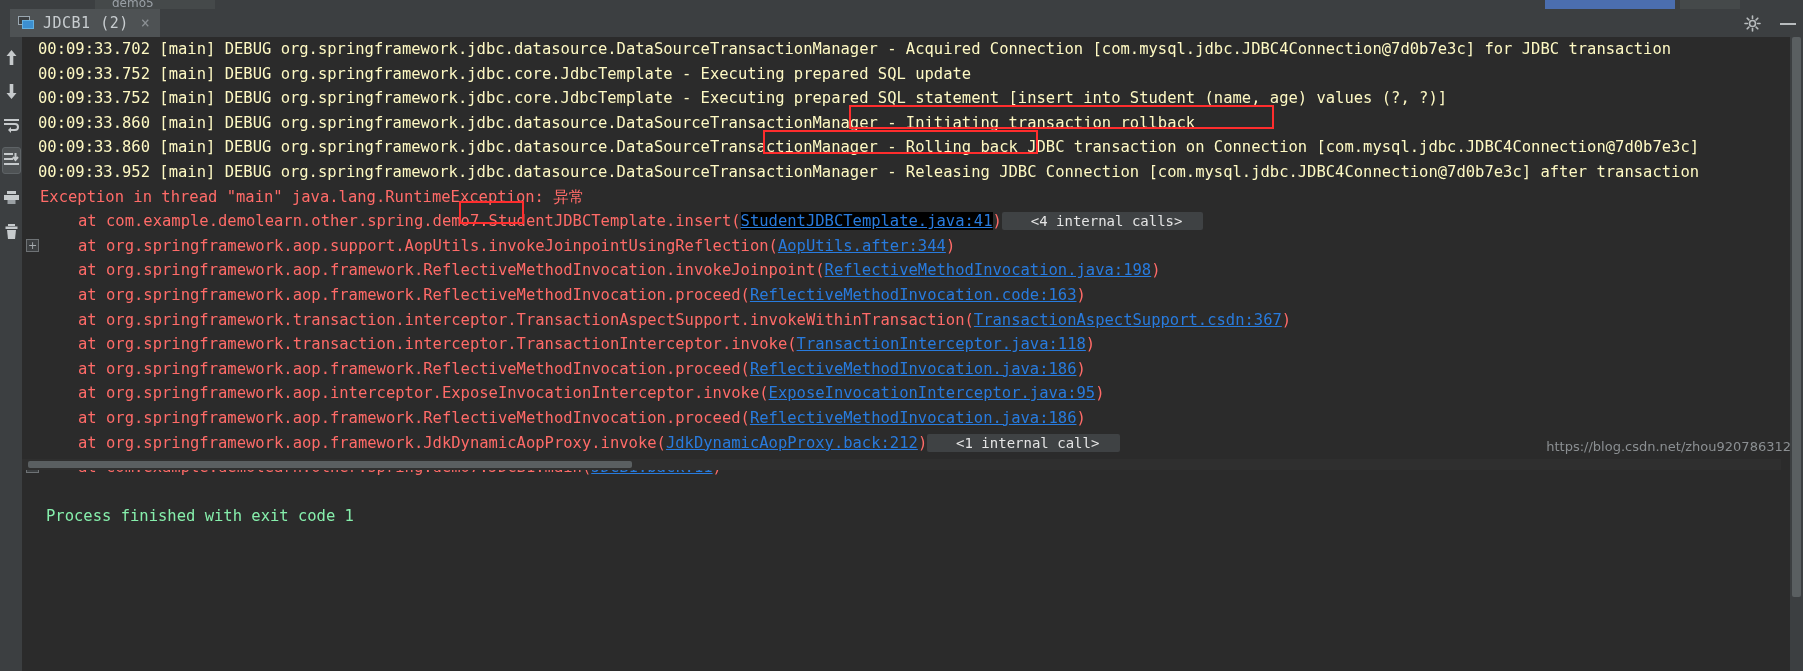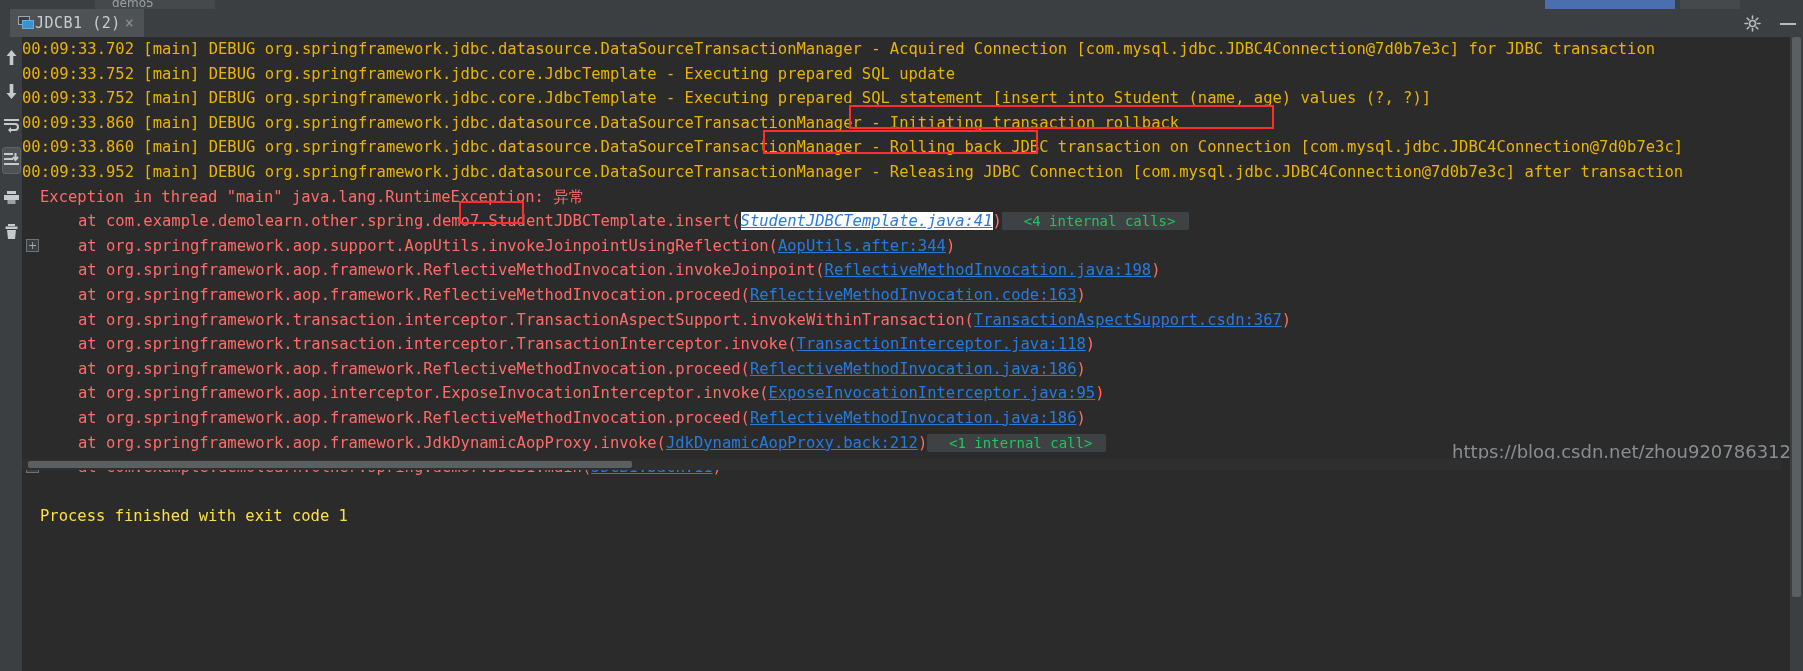--- a/index.html
+++ b/index.html
@@ -15,21 +15,21 @@
   .chrome-ghost{position:absolute;top:0;height:9px;background:#45494a;}
   .chrome-ghost.g1{left:95px;width:120px;}
   .chrome-ghost.g2{left:1545px;width:130px;background:#4b6eaf;}
   .chrome-ghost.g3{left:1680px;width:60px;background:#45494a;}
   .ghost-text{position:absolute;left:112px;top:-4px;font-size:12px;color:#9aa0a6;
     font-family:"DejaVu Sans","Liberation Sans",sans-serif;}
 
   
   .tabbar{position:absolute;left:0;top:9px;width:1803px;height:28px;background:#3c3f41;}
   .tab{position:absolute;left:10px;top:0;height:28px;background:#4e5254;
-       display:flex;align-items:center;padding:0 10px 0 8px;box-sizing:border-box;}
+       display:flex;align-items:center;padding:0 10px 0 8px;gap:8px;box-sizing:border-box;}
   .tab .tab-title{font-size:15px;color:#c8cdd0;font-family:"DejaVu Sans Mono","Liberation Mono",monospace;
       letter-spacing:.5px;}
   .tab .tab-close{font-size:15px;color:#8b9094;line-height:1;padding-left:4px;}
   .run-icon{width:17px;height:14px;position:relative;display:inline-block;}
   .run-icon .back{position:absolute;left:0;top:0;width:12px;height:9px;border:1.5px solid #9aa7b0;
      box-sizing:border-box;background:#3c3f41;}
   .run-icon .front{position:absolute;left:4px;top:4px;width:12px;height:9px;border:1.5px solid #63b0e0;
      box-sizing:border-box;background:#3c8fd0;}
 
   
@@ -44,38 +44,38 @@
   .gbtn{position:absolute;left:2px;width:19px;height:25px;display:flex;align-items:center;justify-content:center;}
   .gbtn.sel{background:#4e5254;border:1px solid #5e6366;border-radius:3px;box-sizing:border-box;height:27px;}
   .gbtn svg{display:block;}
 
   
   .console{position:absolute;left:22px;top:37px;width:1759px;height:634px;background:#2b2b2b;
            overflow:hidden;}
   .lines{position:absolute;left:0;top:0;white-space:nowrap;}
   .ln{height:24.6px;line-height:24.6px;font-size:15.5px;letter-spacing:0px;
       font-family:"DejaVu Sans Mono","Liberation Mono",monospace;white-space:pre;}
-  .ln.log{color:#eab308;}
+  .ln.log{color:#fef9c3;margin-left:16px;}
   .ln.err{color:#ff6b68;padding-left:18px;}
   .ln.trace{color:#ff6b68;padding-left:56px;}
-  .ln.plain{color:#fde047;padding-left:18px;}
+  .ln.plain{color:#86efac;padding-left:24px;}
   .link{color:#287bde;text-decoration:underline;}
-  .link.hl{background:#ffffff;font-style:italic;}
-  .badge{background:#3f4244;color:#22c55e;padding:1px 5px;border-radius:2px;font-size:14px;}
+  .link.hl{background:#000000;}
+  .badge{background:#3f4244;color:#e5e5e5;padding:1px 12px;border-radius:2px;font-size:14px;}
 
   
   .fold{position:absolute;left:4px;width:13px;height:13px;border:1px solid #6e7275;
         box-sizing:border-box;background:#3c3f41;color:#a6abae;font-size:11px;line-height:11px;
         text-align:center;font-family:"DejaVu Sans","Liberation Sans",sans-serif;}
 
   
   .redbox{position:absolute;border:2px solid #ff2d2d;box-sizing:border-box;pointer-events:none;}
 
   
-  .watermark{position:absolute;right:12px;bottom:8px;color:#8b8f92;font-size:18px;
+  .watermark{position:absolute;right:12px;bottom:16px;color:#8b8f92;font-size:13px;
              font-family:"DejaVu Sans","Liberation Sans",sans-serif;}
 
   
   .vscroll{position:absolute;right:0;top:37px;width:13px;height:634px;background:#3c3f41;}
   .vthumb{position:absolute;left:2px;top:0;width:9px;height:560px;background:#5a5f61;border-radius:2px;}
   .hscroll{position:absolute;left:22px;bottom:0;width:1759px;height:11px;background:#2f2f2f;}
   .hthumb{position:absolute;left:6px;top:2px;width:604px;height:7px;background:#5a5f61;border-radius:2px;}
 </style>
 </head>
 <body>

